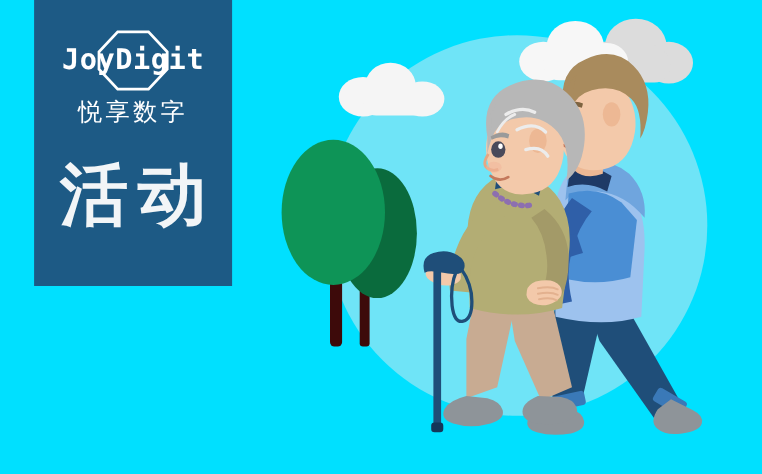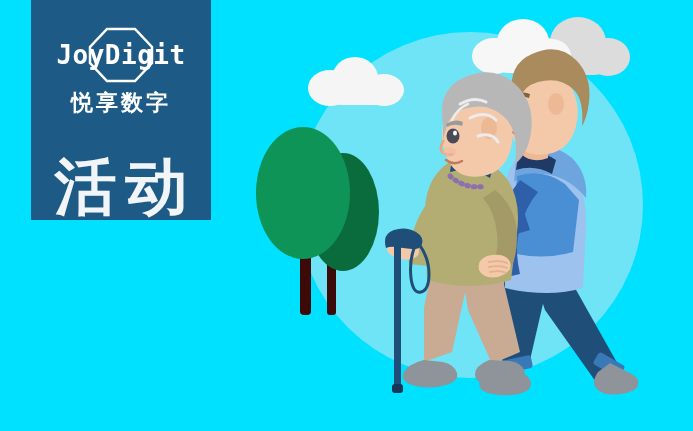--- a/index.html
+++ b/index.html
@@ -20,21 +20,21 @@
     inset: 0;
     width: 693px;
     height: 431px;
   }
   
   .panel {
     position: absolute;
     left: 31px;
     top: 0;
     width: 180px;
-    height: 220px;
+    height: 260px;
     background: #1d5a85;
     display: flex;
     flex-direction: column;
     align-items: center;
   }
   .logo-wrap {
     position: relative;
     margin-top: 27px;
     width: 140px;
     height: 56px;
@@ -57,27 +57,27 @@
     font-weight: bold;
     letter-spacing: 0.5px;
     font-family: "DejaVu Sans Mono", monospace;
     line-height: 1;
     white-space: nowrap;
   }
   .logo-sub {
     margin-top: 9px;
     color: #ffffff;
     font-size: 22px;
-    font-weight: bold;
+    font-weight: normal;
     letter-spacing: 3px;
     font-family: "DejaVu Sans", sans-serif;
     line-height: 1;
   }
   .title-block {
-    margin-top: 40px;
+    margin-top: 30px;
     display: flex;
     flex-direction: row;
     align-items: center;
     line-height: 1.05;
   }
   .title-line {
     color: #f2f5f7;
     font-size: 62px;
     font-weight: bold;
     letter-spacing: 9px;

